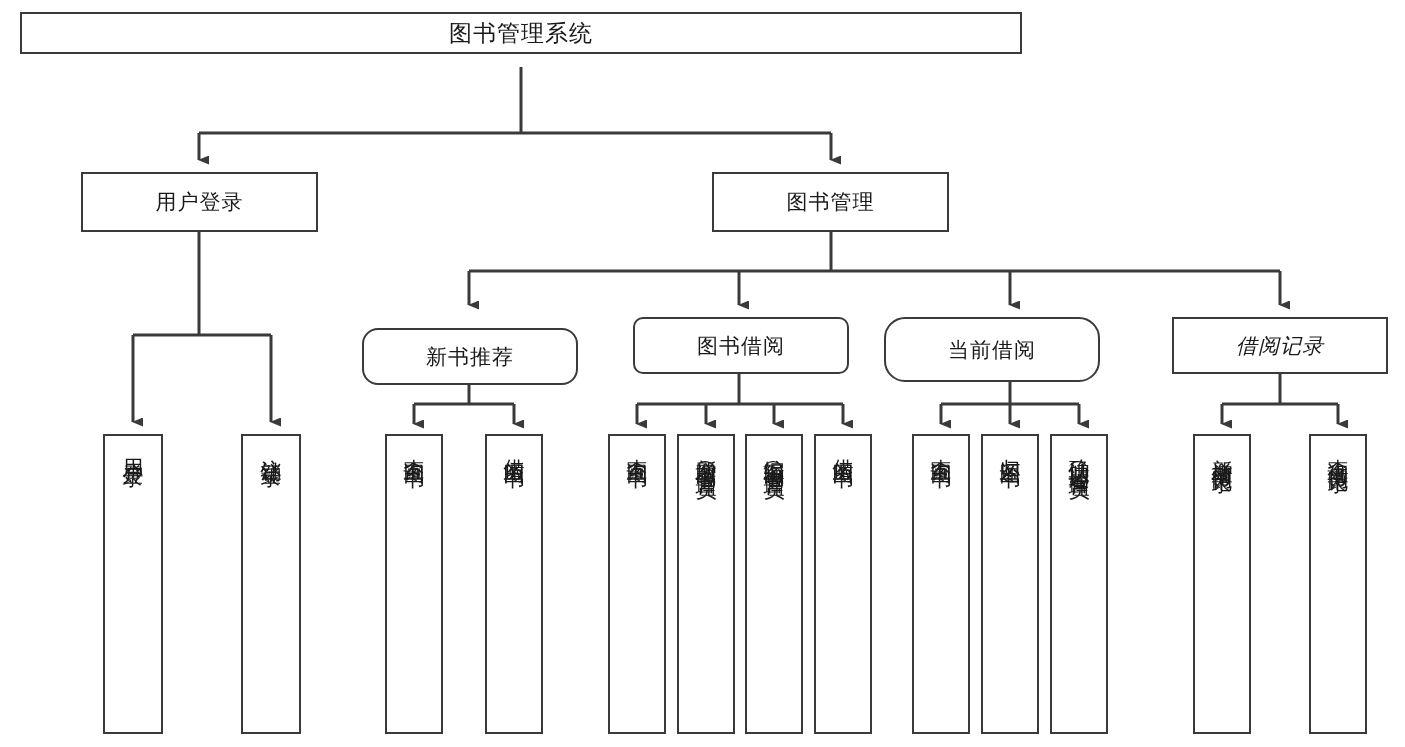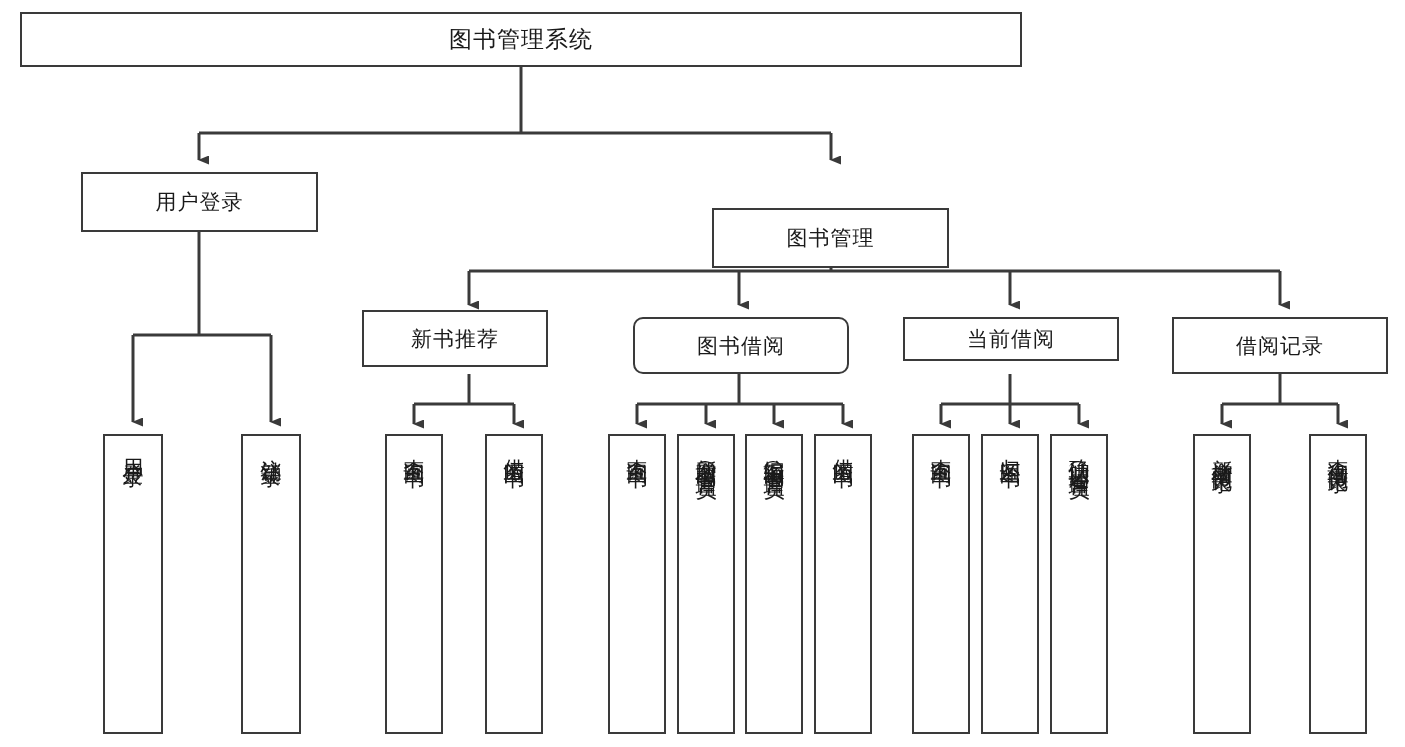--- a/index.html
+++ b/index.html
@@ -119,41 +119,41 @@
       <path d="M1010,404 L1010,424" marker-end="url(#arrowhead)"></path>
       <path d="M1079,404 L1079,424" marker-end="url(#arrowhead)"></path>
 
       <path d="M1280,374 L1280,404"></path>
       <path d="M1222,404 L1338,404"></path>
       <path d="M1222,404 L1222,424" marker-end="url(#arrowhead)"></path>
       <path d="M1338,404 L1338,424" marker-end="url(#arrowhead)"></path>
     </g>
   </svg>
 
-  <div class="node node-root" style="left:20px; top:12px; width:1002px; height:55px;">
+  <div class="node node-root" style="left:20px; top:12px; width:1002px; height:42px;">
     <span>图书管理系统</span>
   </div>
 
   <div class="node node-l1" style="left:81px; top:172px; width:237px; height:60px;">
     <span>用户登录</span>
   </div>
-  <div class="node node-l1" style="left:712px; top:172px; width:237px; height:60px;margin-top:36px;">
+  <div class="node node-l1" style="left:712px; top:172px; width:237px; height:60px;">
     <span>图书管理</span>
   </div>
 
-  <div class="node node-l2" style="left:362px; top:310px; width:186px; height:57px;">
+  <div class="node node-l2" style="left:362px; top:328px; width:216px; height:57px;border-radius:16px;">
     <span>新书推荐</span>
   </div>
   <div class="node node-l2" style="left:633px; top:317px; width:216px; height:57px;border-radius:10px;">
     <span>图书借阅</span>
   </div>
-  <div class="node node-l2" style="left:903px; top:317px; width:216px; height:44px;">
+  <div class="node node-l2" style="left:884px; top:317px; width:216px; height:65px;border-radius:21px;">
     <span>当前借阅</span>
   </div>
-  <div class="node node-l2" style="left:1172px; top:317px; width:216px; height:57px;">
+  <div class="node node-l2" style="left:1172px; top:317px; width:216px; height:57px;font-style:italic;">
     <span>借阅记录</span>
   </div>
 
   <div class="node node-leaf" style="left:103px; top:434px; width:60px; height:300px;">
     <span class="vlabel">用户登录</span>
   </div>
   <div class="node node-leaf" style="left:241px; top:434px; width:60px; height:300px;">
     <span class="vlabel">注销登录</span>
   </div>
 

